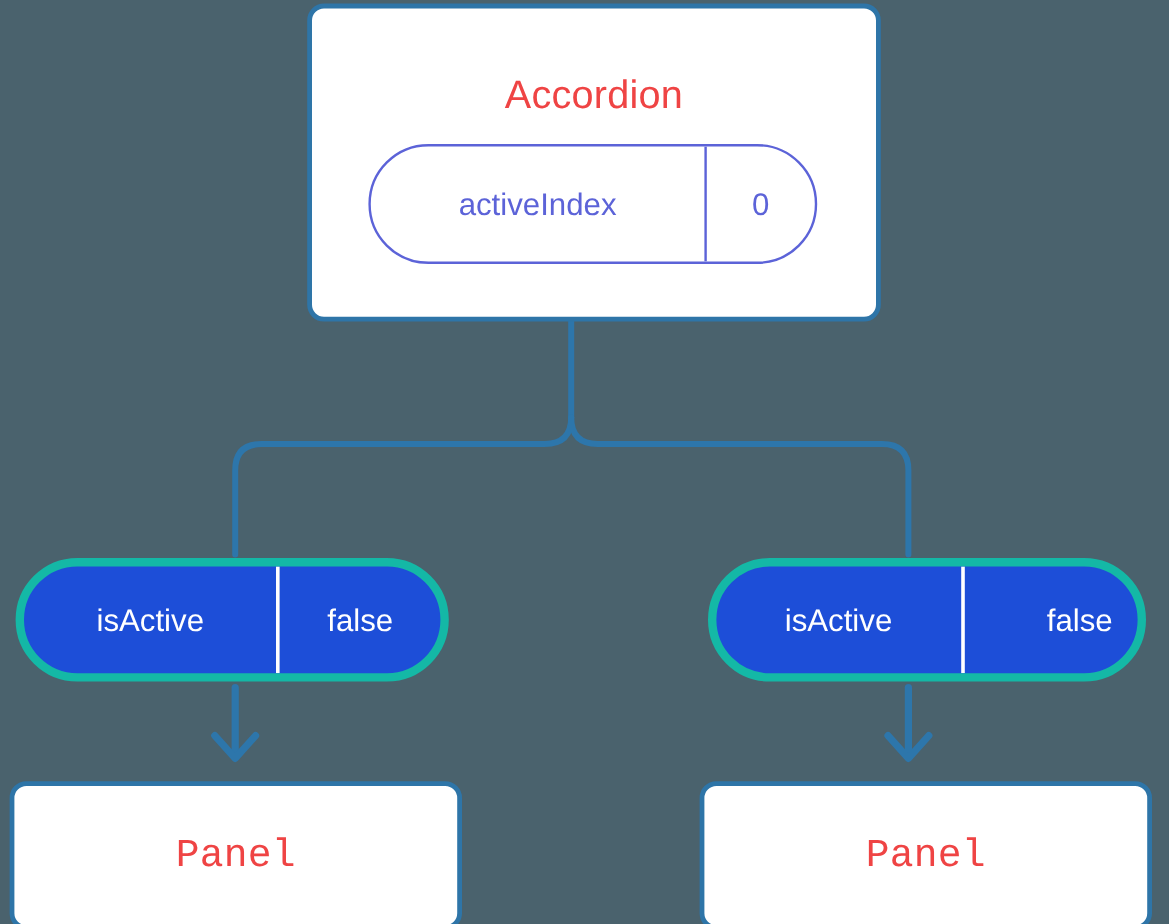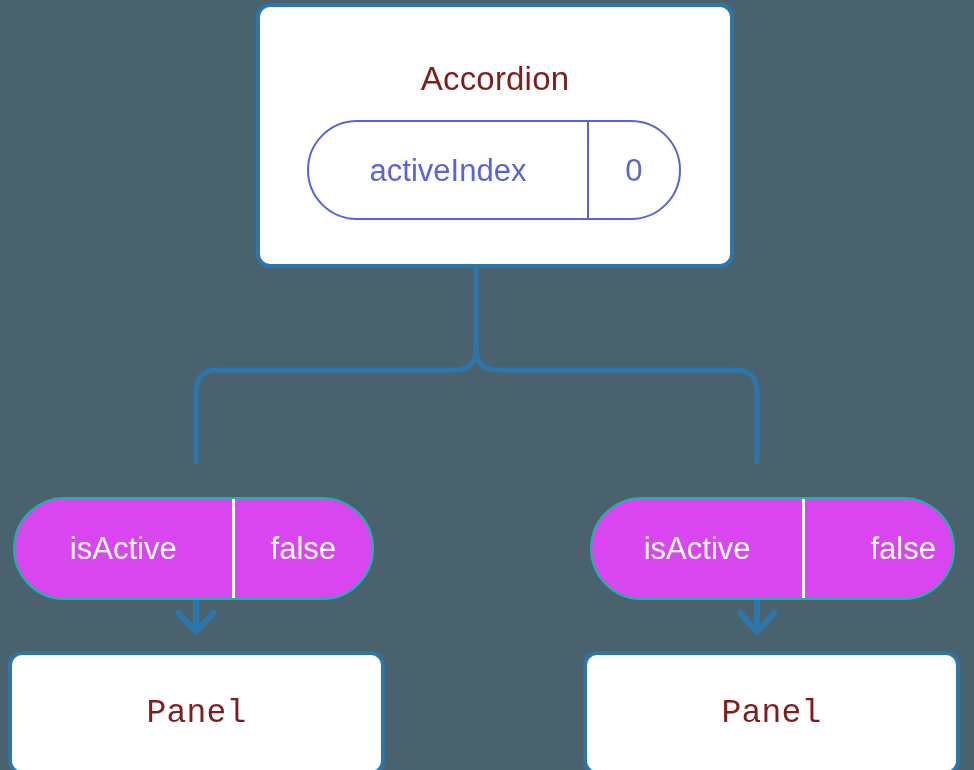--- a/index.html
+++ b/index.html
@@ -37,21 +37,21 @@
     position: absolute;
     box-sizing: border-box;
     background: #ffffff;
     border: 4px solid #2e75a8;
     border-radius: 14px;
     display: flex;
     flex-direction: column;
     align-items: center;
   }
   .card-title {
-    color: #7f1d1d;
+    color: #ef4444;
     font-size: 33px;
     font-weight: 400;
     letter-spacing: 0.2px;
     line-height: 1;
     white-space: nowrap;
   }
 
   
   #accordion-card {
     left: 256px;
@@ -82,21 +82,21 @@
     box-sizing: border-box;
     display: flex;
     align-items: stretch;
     border-radius: 999px;
     overflow: hidden;
   }
   .pill-key, .pill-val {
     display: flex;
     align-items: center;
     justify-content: center;
-    font-size: 31px;
+    font-size: 26px;
     font-weight: 400;
     line-height: 1;
     white-space: nowrap;
     box-sizing: border-box;
   }
 
   
   .pill.outline {
     border: 2px solid #5c63d8;
     background: transparent;
@@ -104,23 +104,22 @@
   .pill.outline .pill-key,
   .pill.outline .pill-val {
     color: #5c63d8;
   }
   .pill.outline .pill-val {
     border-left: 2px solid #5c63d8;
   }
 
   
   .pill.filled {
-    border: 2px solid #14b8a6;
-    background: #d946ef;
-    margin-top: 32px;
+    border: 7px solid #14b8a6;
+    background: #1d4ed8;
   }
   .pill.filled .pill-key,
   .pill.filled .pill-val {
     color: #ffffff;
   }
   .pill.filled .pill-val {
     border-left: 3px solid #ffffff;
   }
 
   

